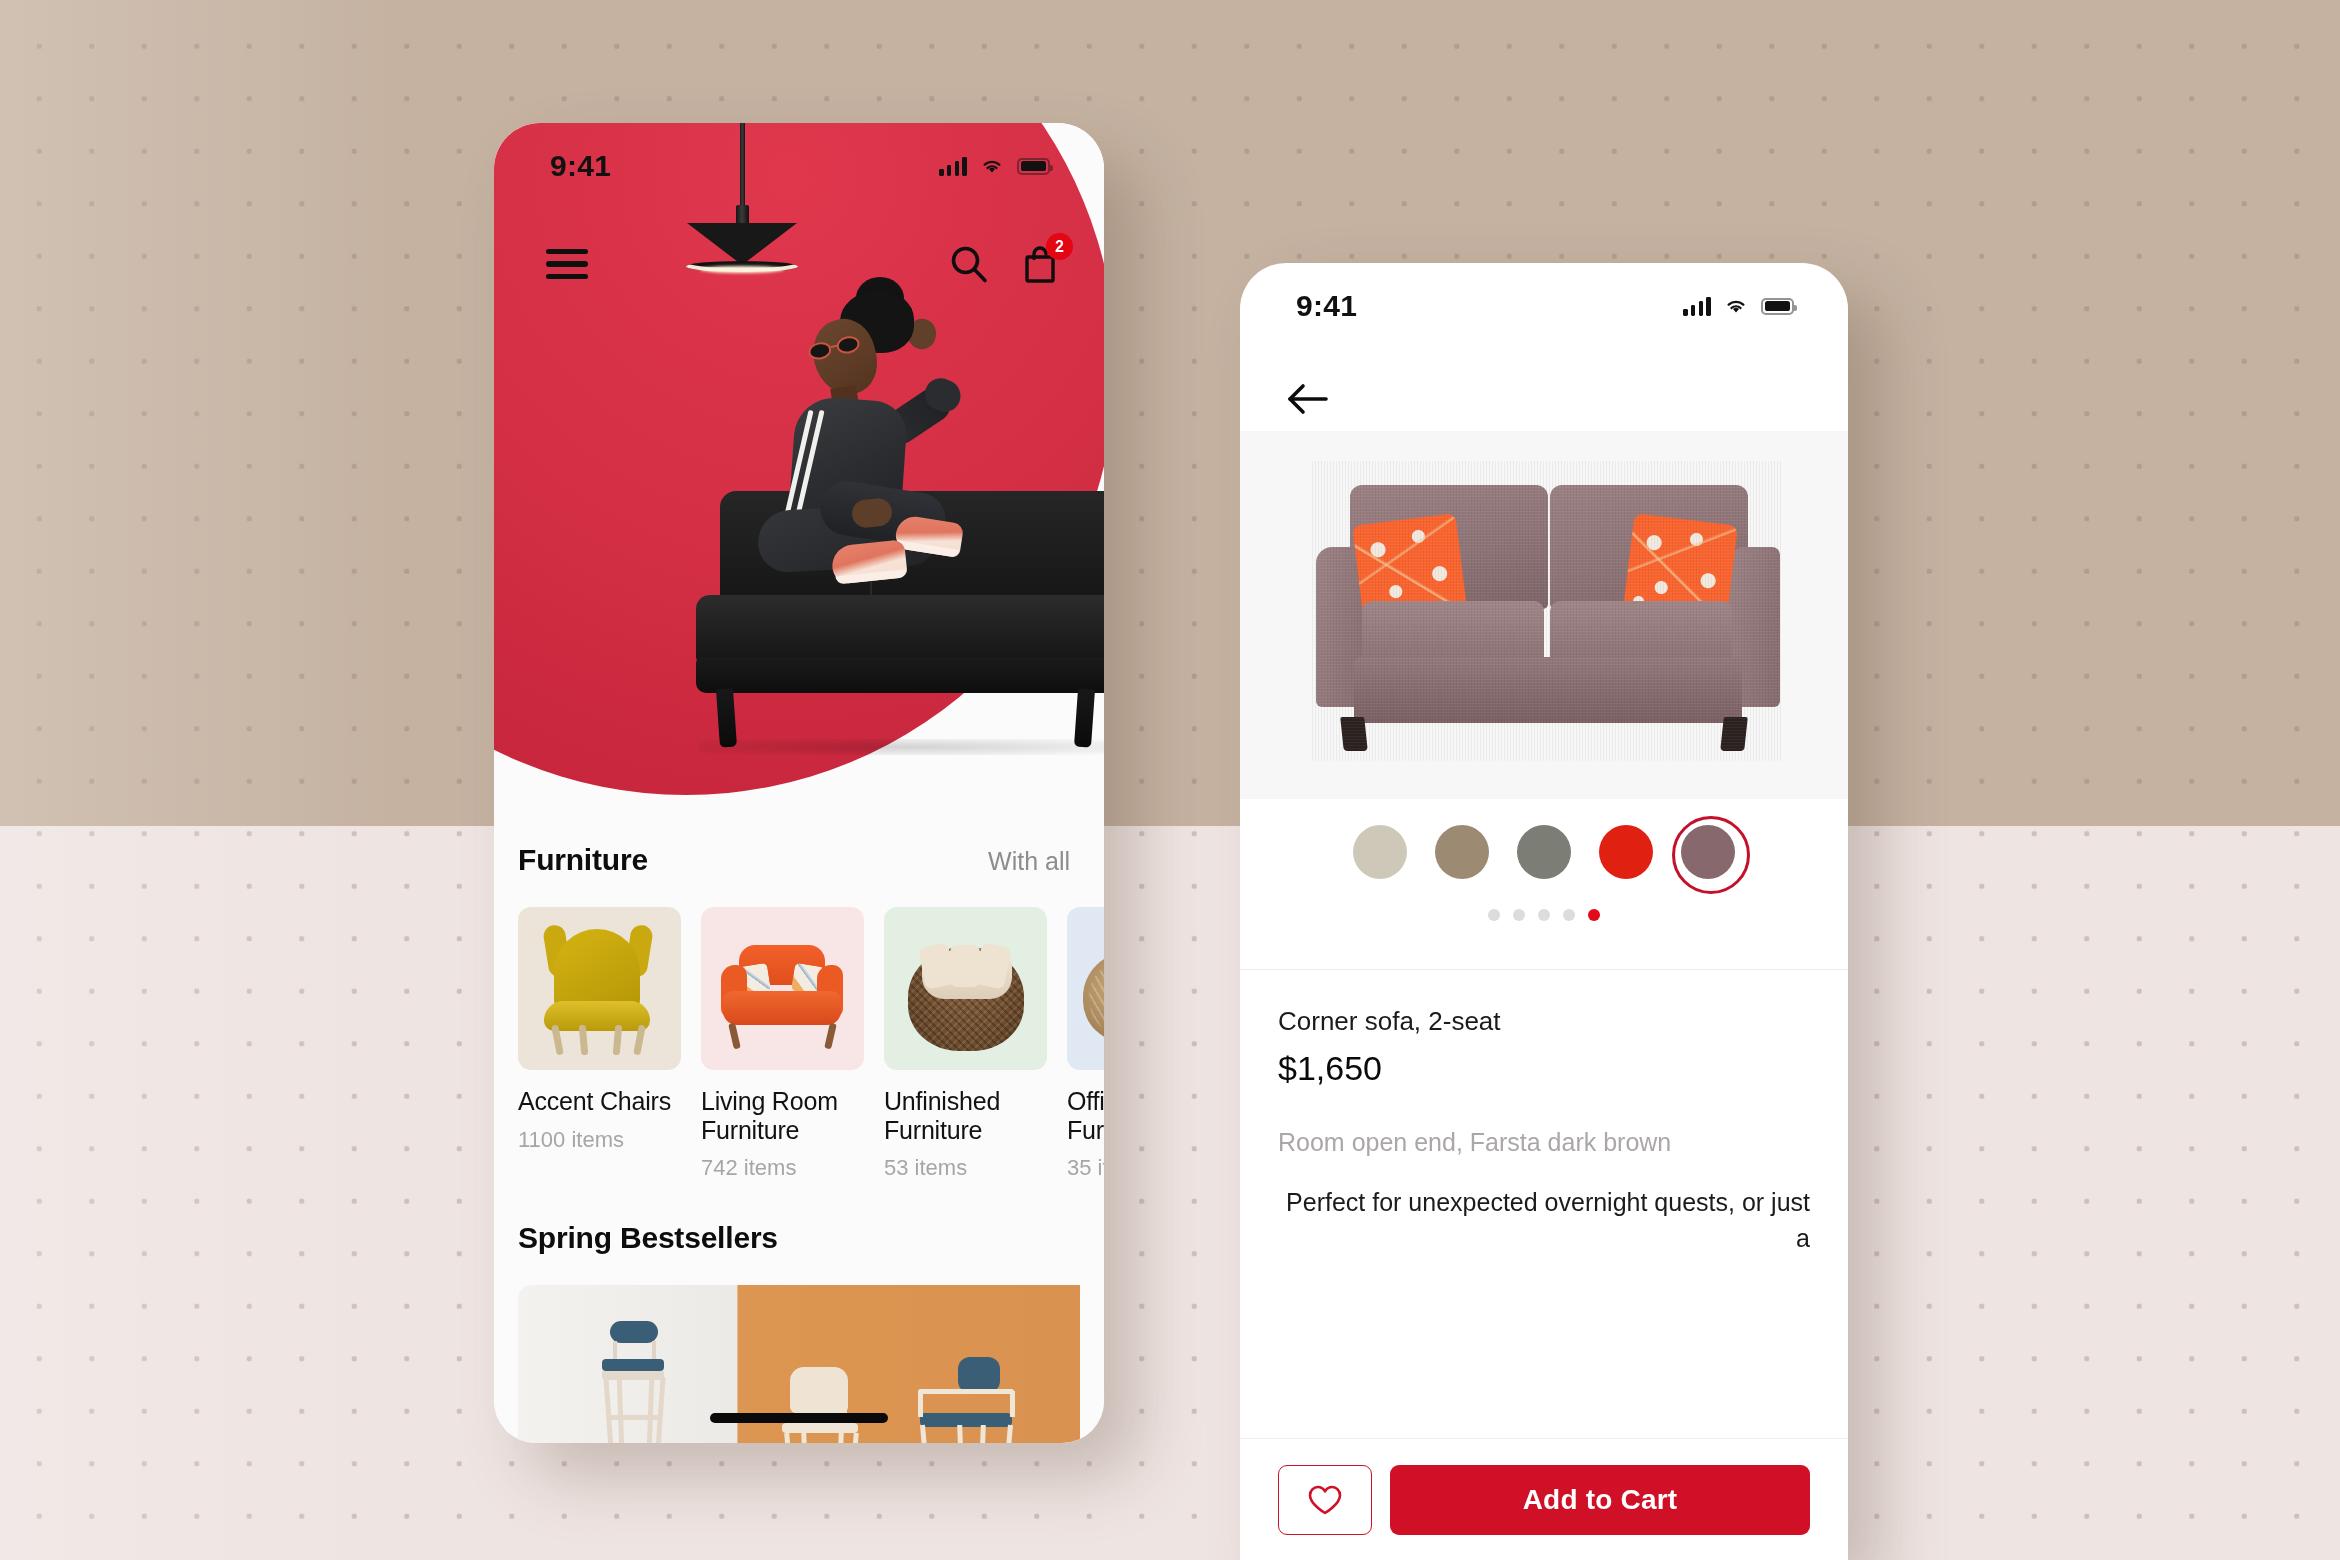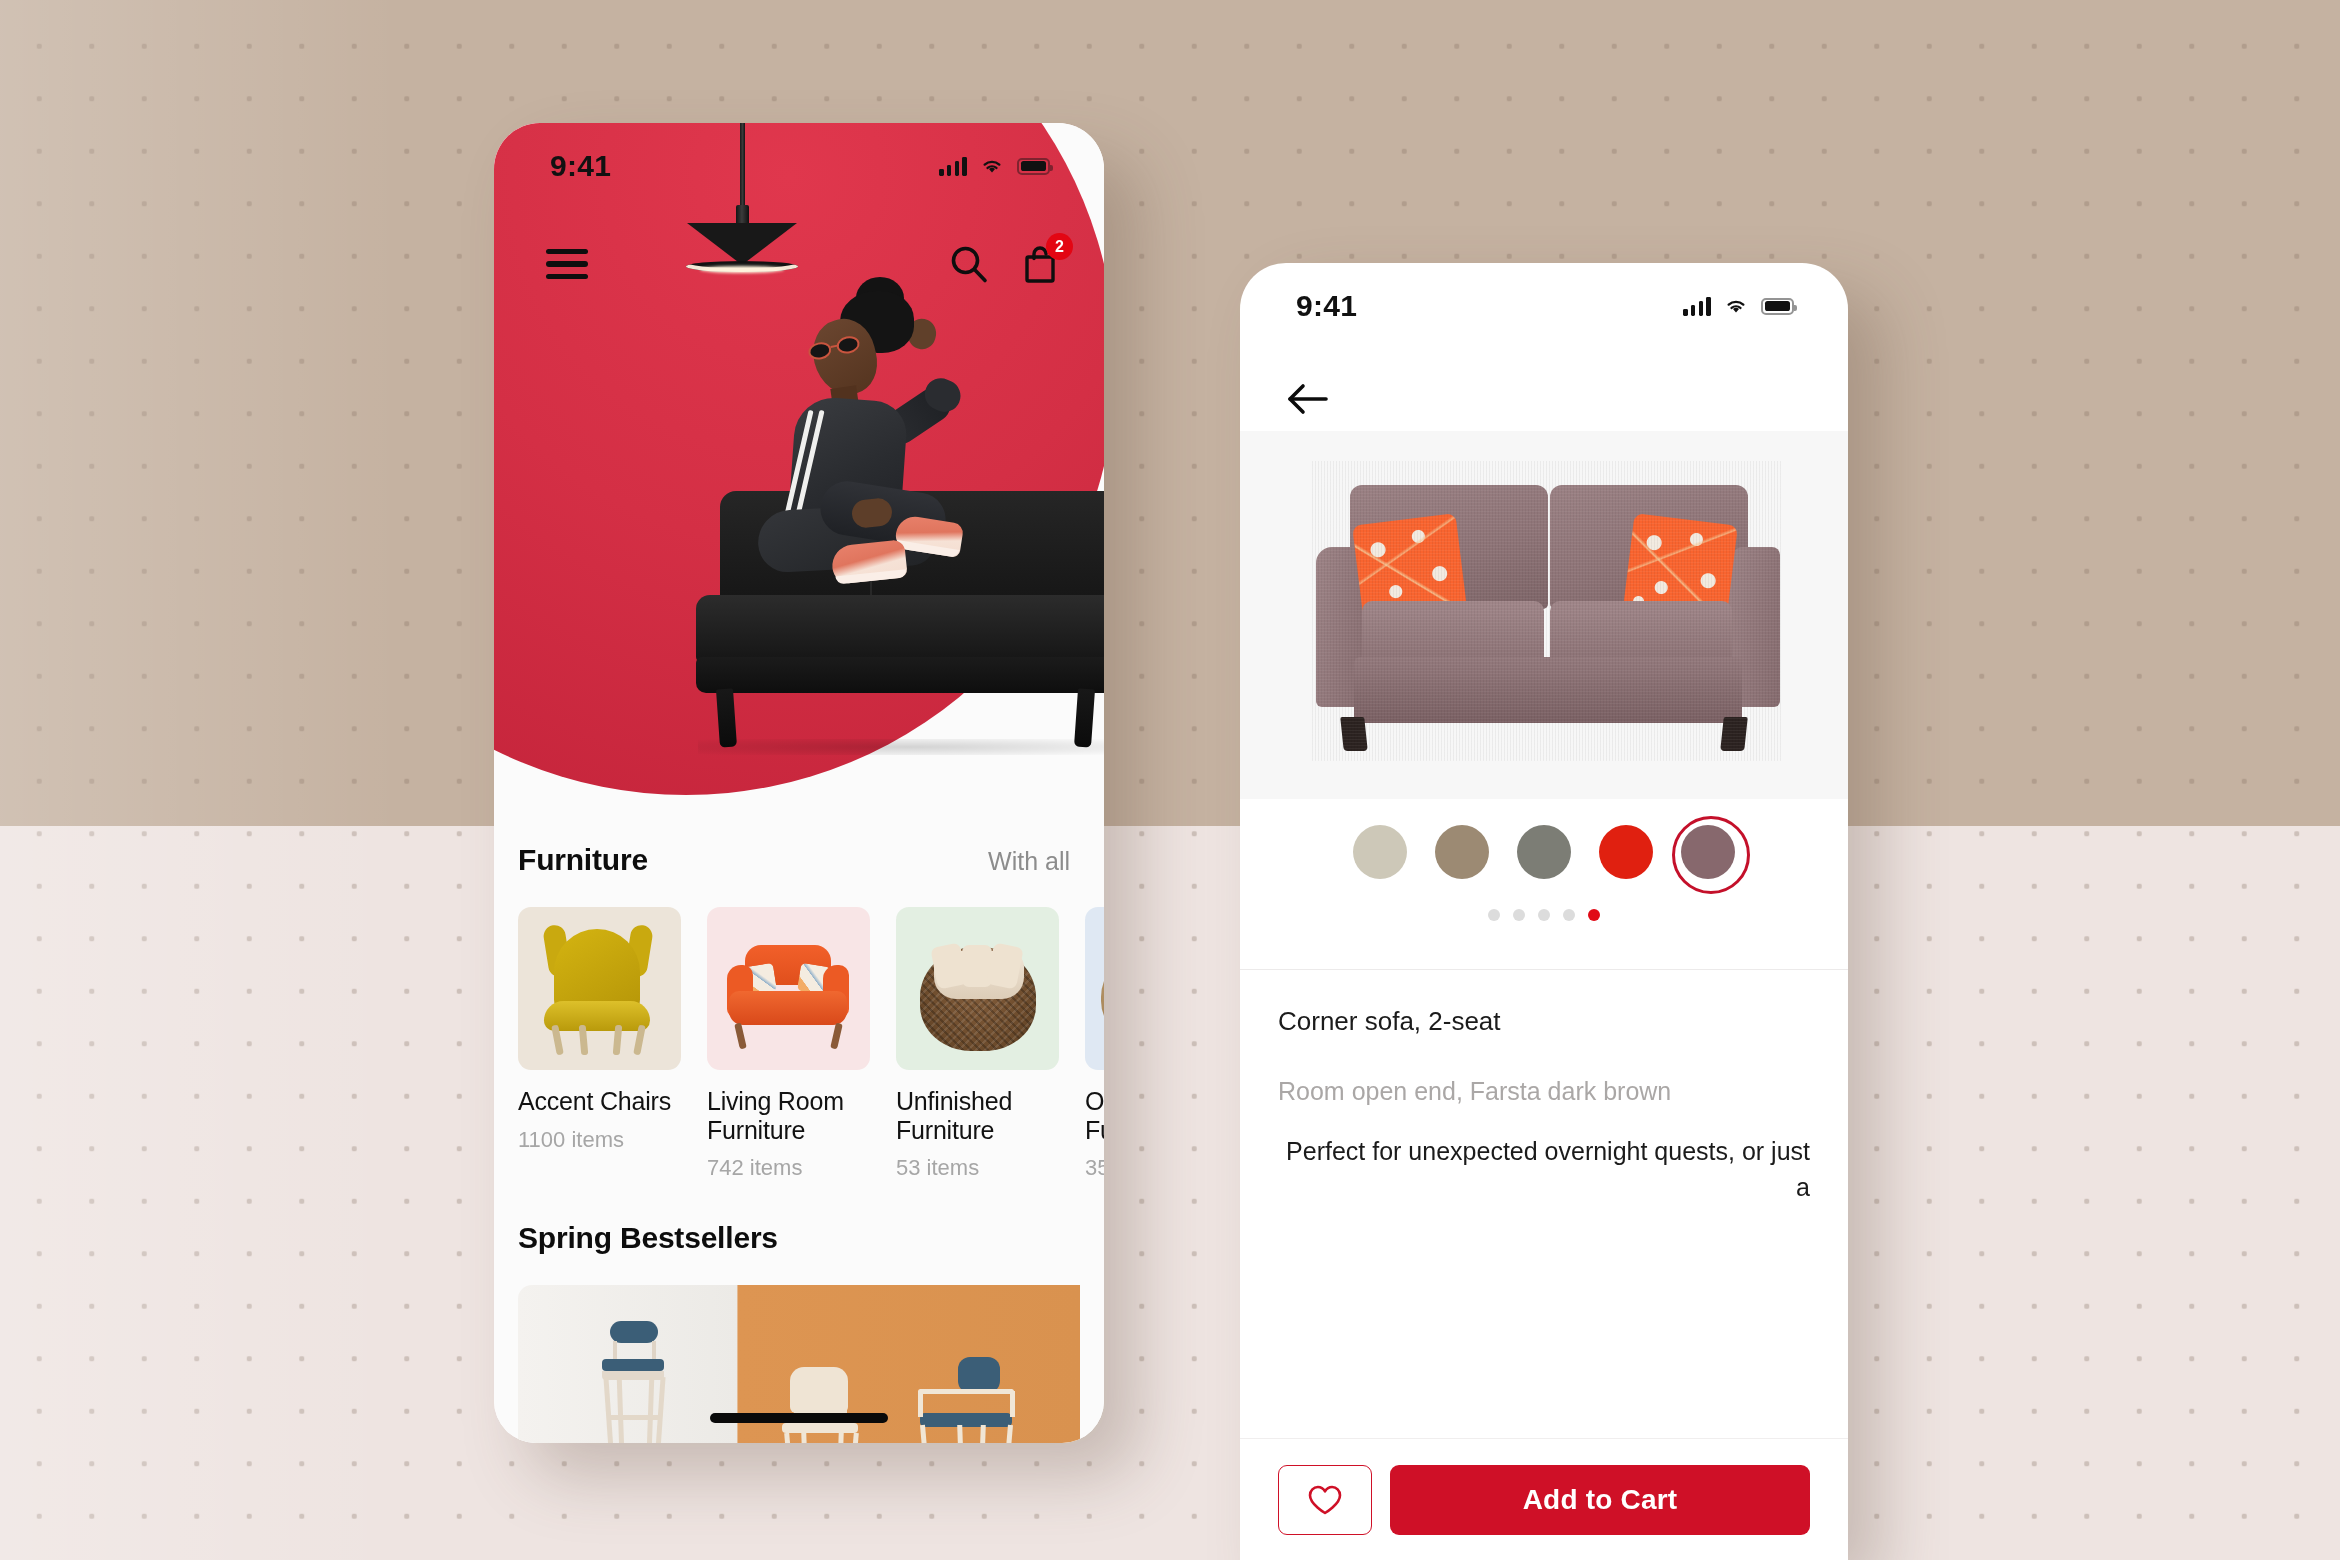--- a/index.html
+++ b/index.html
@@ -246,21 +246,21 @@
   
   #home-body { position: absolute; left: 0; top: 680px; width: 610px; bottom: 0; background:#fbfbfb; }
   .sec-head {
     display: flex; align-items: baseline; justify-content: space-between;
     padding: 0 34px 0 24px; margin-top: 40px;
   }
   .sec-title { font-size: 30px; font-weight: 700; color: #0d0d0d; letter-spacing: -0.2px; }
   .sec-link { font-size: 25px; color: #8c8c8c; cursor: pointer; }
 
   #cat-strip {
-    display: flex; gap: 26px; padding: 0 0 0 24px; margin-top: 30px;
+    display: flex; gap: 20px; padding: 0 0 0 24px; margin-top: 30px;
     overflow: hidden;
   }
   .cat { width: 163px; flex: 0 0 163px; cursor: pointer; }
   .cat-thumb {
     width: 163px; height: 163px; border-radius: 13px; position: relative; overflow: hidden;
   }
   .cat-name {
     margin-top: 17px; font-size: 25px; color: #121212; line-height: 1.14; letter-spacing: -0.2px;
   }
   .cat-count { margin-top: 11px; font-size: 22px; color: #a6a6a6; }
@@ -717,20 +717,21 @@
       <div class="dot"></div>
       <div class="dot"></div>
       <div class="dot on"></div>
     </div>
   </div>
 
   <div id="detail-divider"></div>
 
   <div id="detail-info">
     <div id="prod-sub">Corner sofa, 2-seat</div>
+    <div id="prod-price">$1,650</div>
     <div id="prod-variant">Room open end, Farsta dark brown</div>
     <div id="prod-desc">Perfect for unexpected overnight quests, or just a</div>
   </div>
 
   <div id="cta-bar">
     <div id="fav-btn">
       <svg width="36" height="32" viewBox="0 0 36 32">
         <path d="M18 29C18 29 3 20.2 3 11.2 3 6.4 6.7 3 10.9 3c3 0 5.6 1.8 7.1 4.3C19.5 4.8 22.1 3 25.1 3 29.3 3 33 6.4 33 11.2 33 20.2 18 29 18 29z" fill="none" stroke="#cf1027" stroke-width="2.6" stroke-linejoin="round"></path>
       </svg>
     </div>

